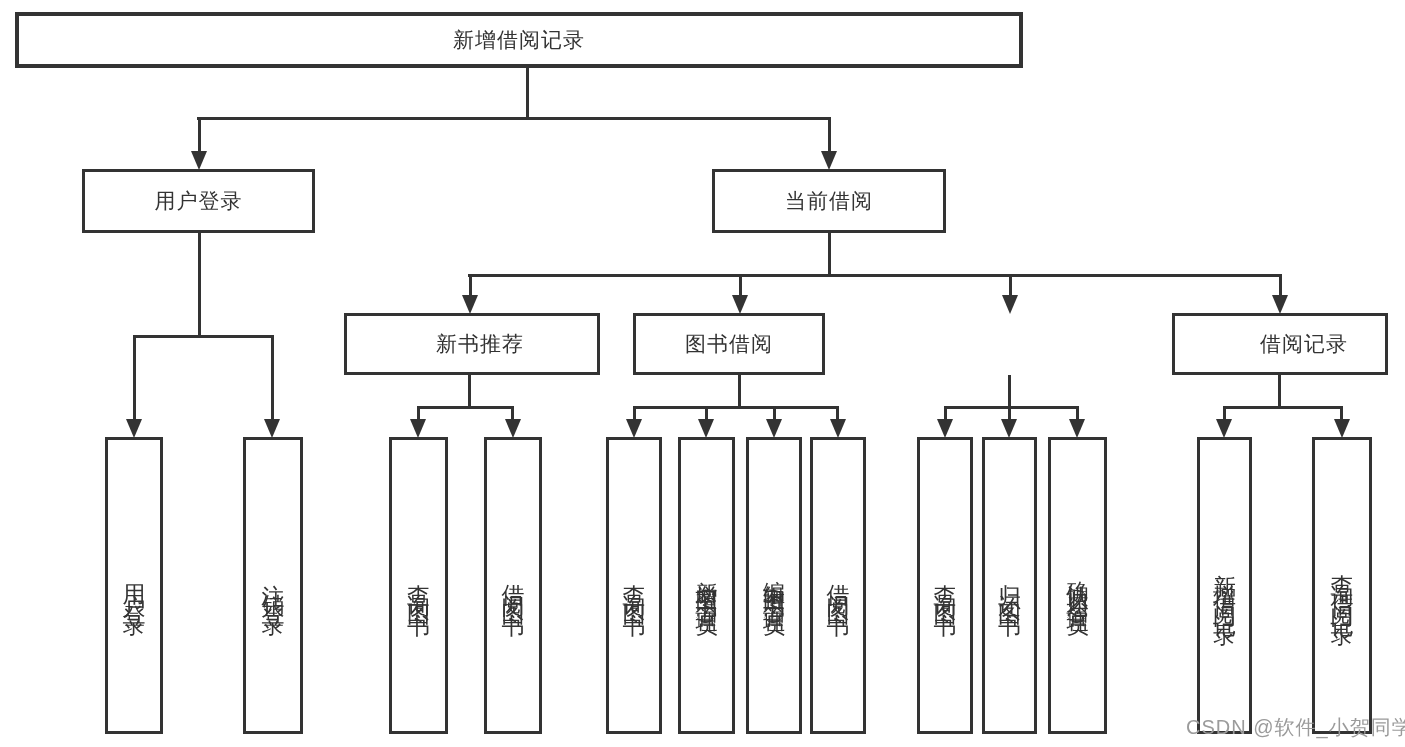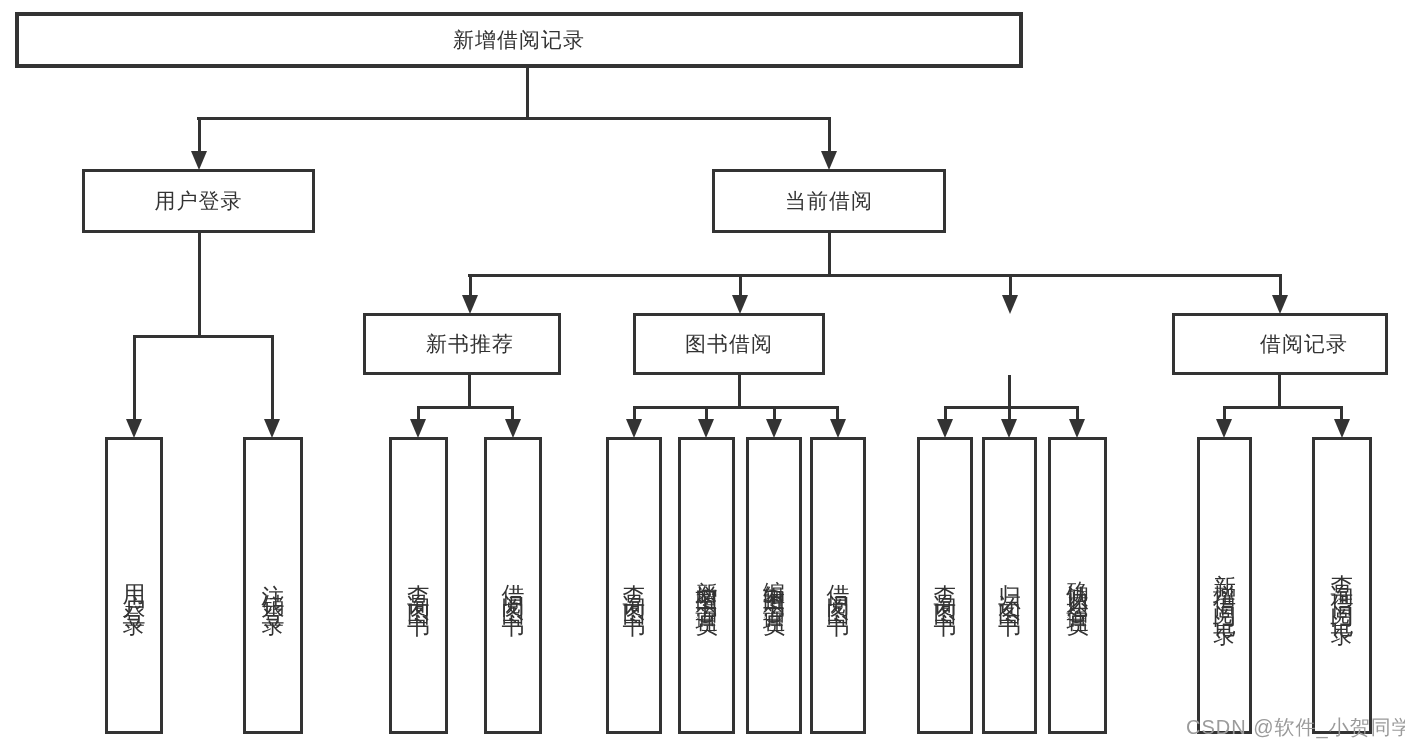--- a/index.html
+++ b/index.html
@@ -65,21 +65,21 @@
   <div class="hline" style="left:468px;top:274px;width:814px;"></div>
   <div class="vline" style="left:469px;top:274px;height:23px;"></div>
   <div class="vline" style="left:739px;top:274px;height:23px;"></div>
   <div class="vline" style="left:1009px;top:274px;height:23px;"></div>
   <div class="vline" style="left:1279px;top:274px;height:23px;"></div>
   <div class="arrow" style="left:462px;top:295px;"></div>
   <div class="arrow" style="left:732px;top:295px;"></div>
   <div class="arrow" style="left:1002px;top:295px;"></div>
   <div class="arrow" style="left:1272px;top:295px;"></div>
 
-  <div class="box" style="left:363px;top:313px;width:198px;height:62px;padding-left:16px;">
+  <div class="box" style="left:344px;top:313px;width:256px;height:62px;padding-left:16px;">
     <span class="lbl">新书推荐</span>
   </div>
   <div class="box" style="left:633px;top:313px;width:192px;height:62px;">
     <span class="lbl">图书借阅</span>
   </div>
   <div class="box" style="left:1172px;top:313px;width:216px;height:62px;padding-left:48px;">
     <span class="lbl">借阅记录</span>
   </div>
 
   <div class="vline" style="left:468px;top:375px;height:34px;"></div>

